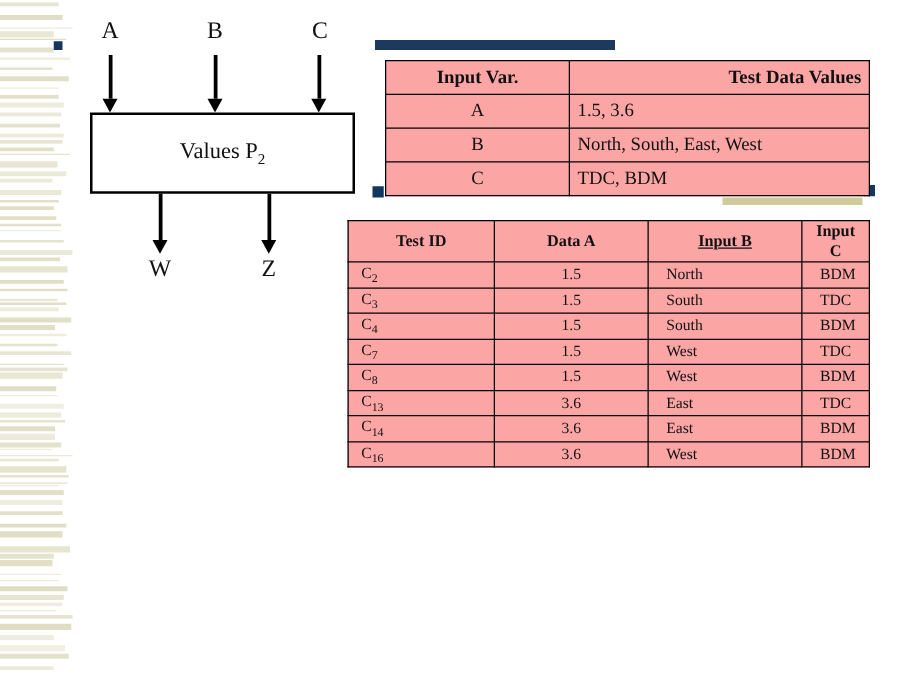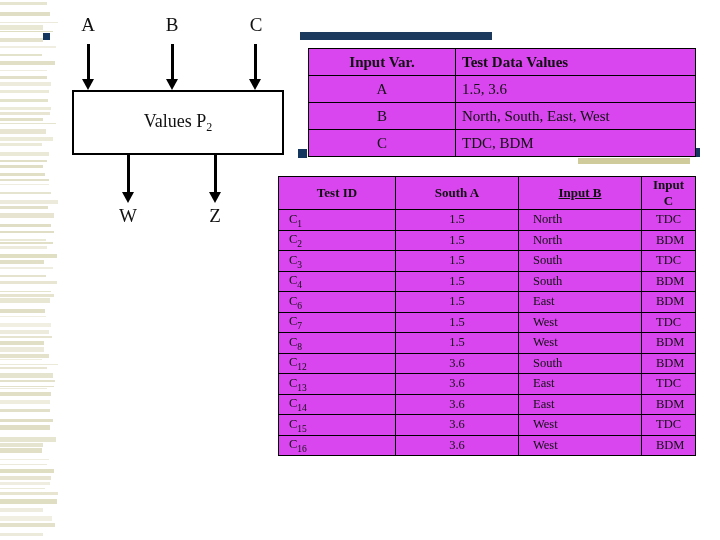--- a/index.html
+++ b/index.html
@@ -55,37 +55,37 @@
     position:absolute;left:5px;top:0;width:3px;background:#000;
   }
   .arrow-v .head{
     position:absolute;left:0;width:0;height:0;
     border-left:6px solid transparent;
     border-right:6px solid transparent;
     border-top:11px solid #000;
   }
 
   
-  table{border-collapse:collapse;background:#d946ef;}
+  table{border-collapse:collapse;background:#fca5a5;}
   table td,table th{
     border:1px solid #000;
     font-family:"Liberation Serif", serif;
     color:#111;
     padding:0 6px;
   }
 
   #input-var-table{
     position:absolute;left:308px;top:48px;width:388px;
   }
   #input-var-table th,#input-var-table td{height:26px;font-size:15px;}
   #input-var-table th{font-weight:bold;font-size:15px;}
   #input-var-table .c-var{width:134px;text-align:center;}
   #input-var-table .c-val{text-align:left;}
   #input-var-table thead th.c-var{text-align:center;}
-  #input-var-table thead th.c-val{text-align:left;}
+  #input-var-table thead th.c-val{text-align:right;}
 
   #test-case-table{
     position:absolute;left:278px;top:176px;width:418px;padding-left:39px;
   }
   #test-case-table th{
     height:22px;font-size:13px;font-weight:bold;text-align:center;
   }
   #test-case-table td{height:19.5px;font-size:12.5px;}
   #test-case-table td.c-id{text-align:left;width:100px;padding-left:10px;}
   #test-case-table td.c-a{text-align:center;width:110px;}
@@ -247,92 +247,68 @@
         <td class="c-var">C</td>
         <td class="c-val">TDC, BDM</td>
       </tr>
     </tbody>
 </table>
 
 <table id="test-case-table">
   <thead>
     <tr>
       <th class="c-id">Test ID</th>
-      <th class="c-a">South A</th>
+      <th class="c-a">Data A</th>
       <th class="c-b">Input B</th>
       <th class="c-c">Input C</th>
     </tr>
   </thead>
   <tbody id="test-case-body">
       <tr>
-        <td class="c-id">C<span class="sub">1</span></td>
-        <td class="c-a">1.5</td>
-        <td class="c-b">North</td>
-        <td class="c-c">TDC</td>
-      </tr>
-      <tr>
         <td class="c-id">C<span class="sub">2</span></td>
         <td class="c-a">1.5</td>
         <td class="c-b">North</td>
         <td class="c-c">BDM</td>
       </tr>
       <tr>
         <td class="c-id">C<span class="sub">3</span></td>
         <td class="c-a">1.5</td>
         <td class="c-b">South</td>
         <td class="c-c">TDC</td>
       </tr>
       <tr>
         <td class="c-id">C<span class="sub">4</span></td>
         <td class="c-a">1.5</td>
         <td class="c-b">South</td>
         <td class="c-c">BDM</td>
       </tr>
       <tr>
-        <td class="c-id">C<span class="sub">6</span></td>
-        <td class="c-a">1.5</td>
-        <td class="c-b">East</td>
-        <td class="c-c">BDM</td>
-      </tr>
-      <tr>
         <td class="c-id">C<span class="sub">7</span></td>
         <td class="c-a">1.5</td>
         <td class="c-b">West</td>
         <td class="c-c">TDC</td>
       </tr>
       <tr>
         <td class="c-id">C<span class="sub">8</span></td>
         <td class="c-a">1.5</td>
         <td class="c-b">West</td>
-        <td class="c-c">BDM</td>
-      </tr>
-      <tr>
-        <td class="c-id">C<span class="sub">12</span></td>
-        <td class="c-a">3.6</td>
-        <td class="c-b">South</td>
         <td class="c-c">BDM</td>
       </tr>
       <tr>
         <td class="c-id">C<span class="sub">13</span></td>
         <td class="c-a">3.6</td>
         <td class="c-b">East</td>
         <td class="c-c">TDC</td>
       </tr>
       <tr>
         <td class="c-id">C<span class="sub">14</span></td>
         <td class="c-a">3.6</td>
         <td class="c-b">East</td>
         <td class="c-c">BDM</td>
       </tr>
       <tr>
-        <td class="c-id">C<span class="sub">15</span></td>
-        <td class="c-a">3.6</td>
-        <td class="c-b">West</td>
-        <td class="c-c">TDC</td>
-      </tr>
-      <tr>
         <td class="c-id">C<span class="sub">16</span></td>
         <td class="c-a">3.6</td>
         <td class="c-b">West</td>
         <td class="c-c">BDM</td>
       </tr>
     </tbody>
 </table>
 
 </body></html>

